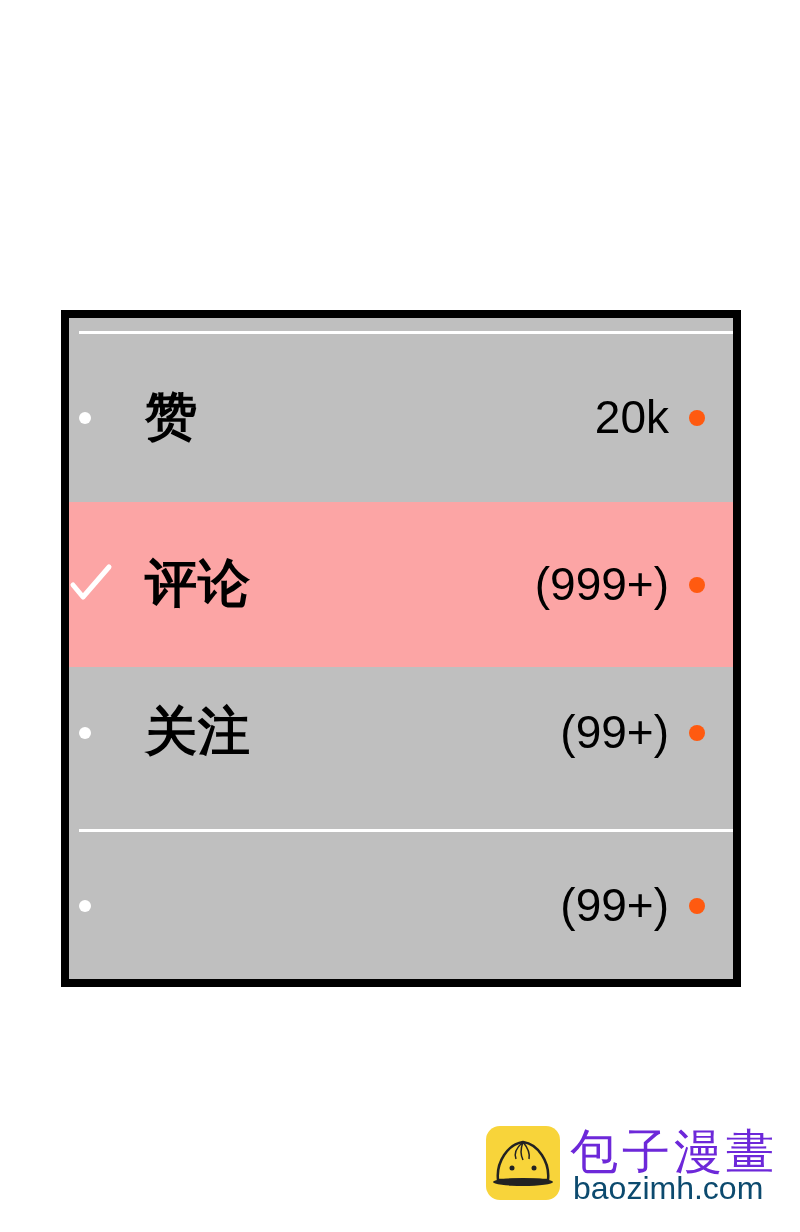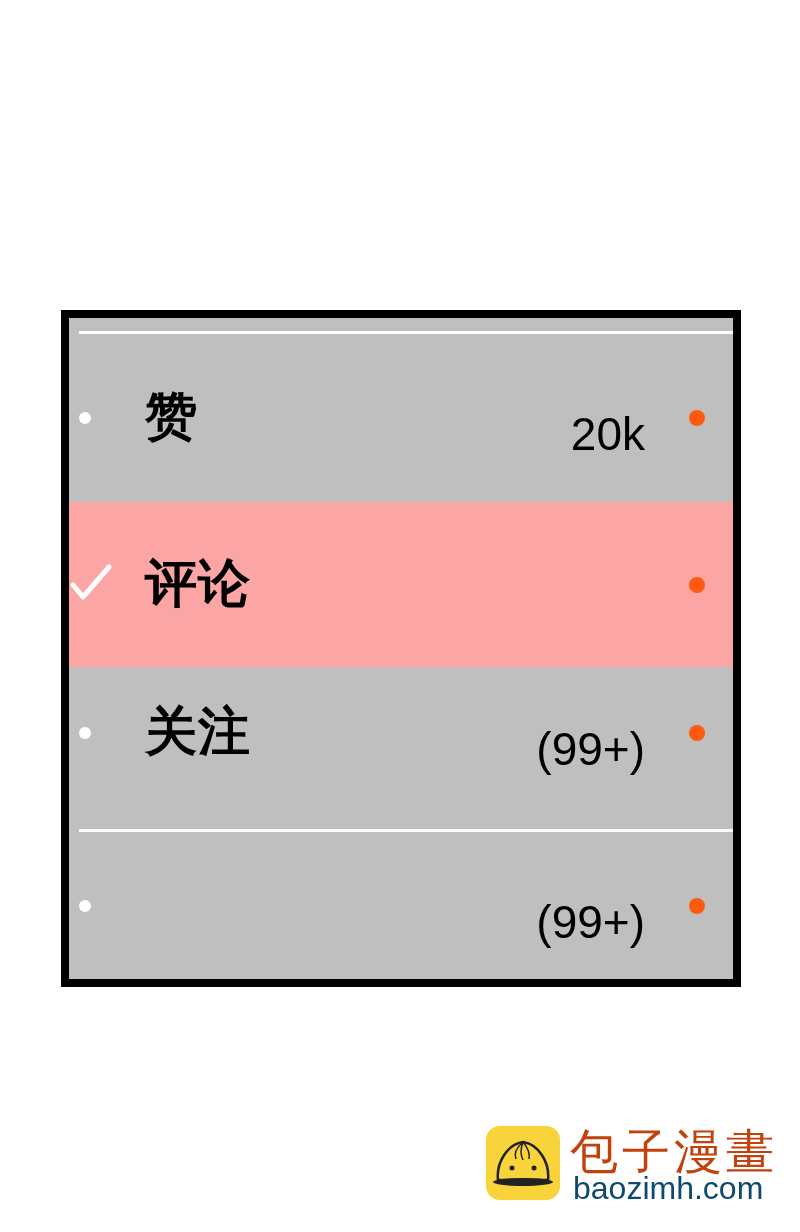--- a/index.html
+++ b/index.html
@@ -27,35 +27,35 @@
       border-radius: 50%; background: #ffffff;
     }
     .check {
       position: absolute; left: 0px; top: 50%; margin-top: -26px; width: 50px; height: 50px;
     }
     .label {
       position: absolute; left: 76px; top: 50%; transform: translateY(-52%);
       font-size: 52px; color: #000; font-weight: bold; letter-spacing: 1px; white-space: nowrap;
     }
     .count {
-      position: absolute; right: 88px; top: 50%; transform: translateY(-52%);
-      font-size: 46px; color: #000; white-space: nowrap; font-family: "Liberation Sans", sans-serif; margin-top: 17px;
+      position: absolute; right: 64px; top: 50%; transform: translateY(-52%);
+      font-size: 46px; color: #000; white-space: nowrap; font-family: "Liberation Sans", sans-serif;
     }
     .badge {
       position: absolute; right: 28px; top: 50%; margin-top: -8px; width: 16px; height: 16px;
       border-radius: 50%;
     }
     .watermark {
       position: absolute; left: 486px; top: 1126px; width: 300px; height: 80px;
     }
     .wm-logo {
       position: absolute; left: 0; top: 0; width: 74px; height: 74px; border-radius: 14px; background: #f8d43a;
     }
     .wm-title {
-      position: absolute; left: 84px; top: -6px; font-size: 48px; color: #c2410c; letter-spacing: 4px; white-space: nowrap;
+      position: absolute; left: 84px; top: -6px; font-size: 48px; color: #6d28d9; letter-spacing: 4px; white-space: nowrap;
     }
     .wm-url {
       position: absolute; left: 87px; top: 44px; font-size: 32px; color: #0c4a6e; white-space: nowrap;
       font-family: "Liberation Sans", sans-serif;
     }
   </style>
 </head>
 <body>
 
 <div class="panel">
@@ -66,20 +66,21 @@
     <span class="label">赞</span>
     <span class="count">20k</span>
     <span class="badge" style="background:#ff5a10;"></span>
   </div>
 
   <div class="row selected" style="top:184px;height:165px;">
     <svg class="check" viewBox="0 0 50 50">
       <polyline points="4,26 14,38 40,8" fill="none" stroke="#ffffff" stroke-width="5" stroke-linecap="round" stroke-linejoin="round"></polyline>
     </svg>
     <span class="label">评论</span>
+    <span class="count">(999+)</span>
     <span class="badge" style="background:#ff5a10;"></span>
   </div>
 
   <div class="row" style="top:349px;height:132px;">
     <span class="marker dot"></span>
     <span class="label">关注</span>
     <span class="count">(99+)</span>
     <span class="badge" style="background:#ff5a10;"></span>
   </div>
 

